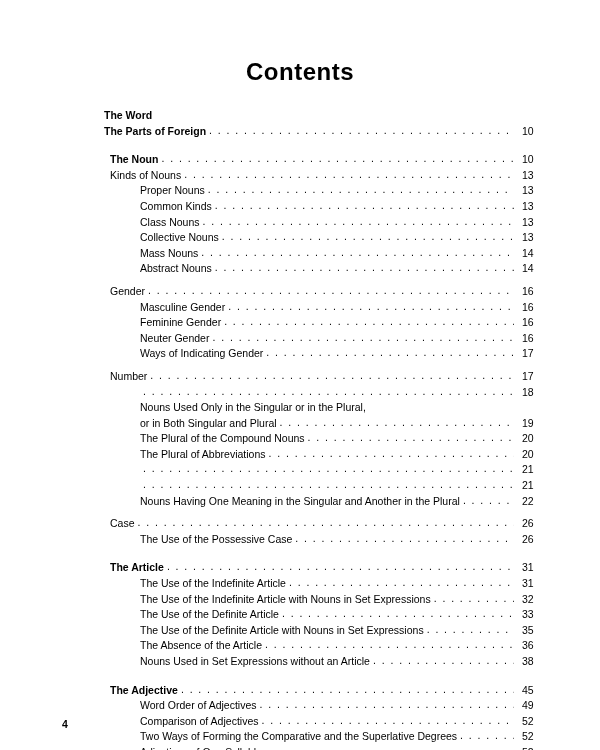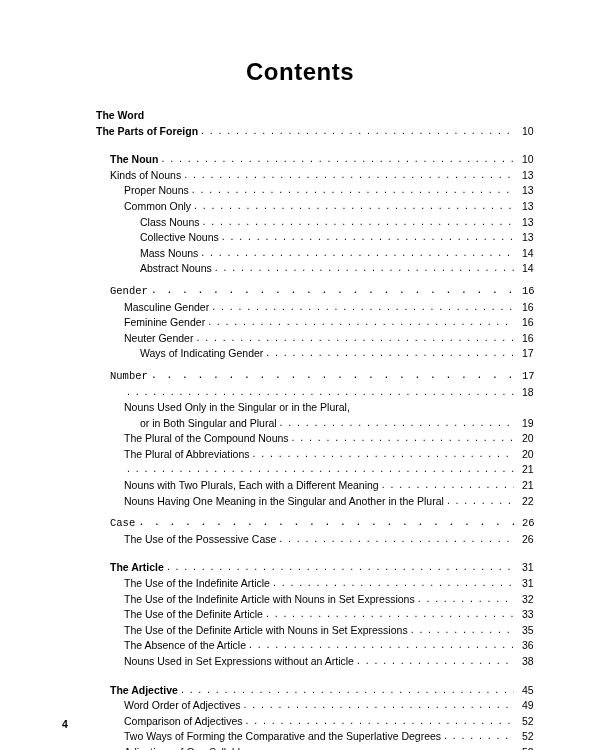--- a/index.html
+++ b/index.html
@@ -61,25 +61,25 @@
     flex: 0 0 26px;
     text-align: left;
     padding-left: 6px;
   }
   .entry.nodots .dots {
     visibility: hidden;
   }
   .bold .label {
     font-weight: bold;
   }
-  .lvl0 { margin-left: 0px; justify-content: center; }
+  .lvl0 { margin-left: 8px; justify-content: center; }
   .lvl1 { margin-left: 14px; }
-  .lvl2 { margin-left: 28px; }
+  .lvl2 { margin-left: 44px; }
   .lvl3 { margin-left: 44px; justify-content: flex-end; }
-  .gap-sm { margin-top: 7px; font-family: Liberation Mono, monospace; }
+  .gap-sm { margin-top: 7px; }
   .gap-md { margin-top: 13px; }
   .folio {
     position: absolute;
     left: 62px;
     top: 718px;
     font-size: 10.5px;
     font-weight: bold;
   }
 </style>
 </head>
@@ -109,21 +109,21 @@
         <span class="label">Kinds of Nouns</span>
         <span class="dots">. . . . . . . . . . . . . . . . . . . . . . . . . . . . . . . . . . . . . . . . . . . . . . . . . . . . . . . . . . . . . . . . . . . . . . . . . . . . . . . . . . . . . . . . . . . . . . . . . . . . . . . . . . . . . . . . . . . . . . . . </span>
         <span class="pagenum">13</span>
       </div>
       <div class="entry lvl2">
         <span class="label">Proper Nouns</span>
         <span class="dots">. . . . . . . . . . . . . . . . . . . . . . . . . . . . . . . . . . . . . . . . . . . . . . . . . . . . . . . . . . . . . . . . . . . . . . . . . . . . . . . . . . . . . . . . . . . . . . . . . . . . . . . . . . . . . . . . . . . . . . . . </span>
         <span class="pagenum">13</span>
       </div>
       <div class="entry lvl2">
-        <span class="label">Common Only</span>
+        <span class="label">Common Kinds</span>
         <span class="dots">. . . . . . . . . . . . . . . . . . . . . . . . . . . . . . . . . . . . . . . . . . . . . . . . . . . . . . . . . . . . . . . . . . . . . . . . . . . . . . . . . . . . . . . . . . . . . . . . . . . . . . . . . . . . . . . . . . . . . . . . </span>
         <span class="pagenum">13</span>
       </div>
       <div class="entry lvl3">
         <span class="label">Class Nouns</span>
         <span class="dots">. . . . . . . . . . . . . . . . . . . . . . . . . . . . . . . . . . . . . . . . . . . . . . . . . . . . . . . . . . . . . . . . . . . . . . . . . . . . . . . . . . . . . . . . . . . . . . . . . . . . . . . . . . . . . . . . . . . . . . . . </span>
         <span class="pagenum">13</span>
       </div>
       <div class="entry lvl3">
         <span class="label">Collective Nouns</span>
@@ -192,21 +192,20 @@
       <div class="entry lvl2">
         <span class="label">The Plural of Abbreviations</span>
         <span class="dots">. . . . . . . . . . . . . . . . . . . . . . . . . . . . . . . . . . . . . . . . . . . . . . . . . . . . . . . . . . . . . . . . . . . . . . . . . . . . . . . . . . . . . . . . . . . . . . . . . . . . . . . . . . . . . . . . . . . . . . . . </span>
         <span class="pagenum">20</span>
       </div>
       <div class="entry lvl2">
         <span class="dots">. . . . . . . . . . . . . . . . . . . . . . . . . . . . . . . . . . . . . . . . . . . . . . . . . . . . . . . . . . . . . . . . . . . . . . . . . . . . . . . . . . . . . . . . . . . . . . . . . . . . . . . . . . . . . . . . . . . . . . . . </span>
         <span class="pagenum">21</span>
       </div>
       <div class="entry lvl2">
-        <span class="label">Nouns with Two Plurals, Each with a Different Meaning</span>
         <span class="dots">. . . . . . . . . . . . . . . . . . . . . . . . . . . . . . . . . . . . . . . . . . . . . . . . . . . . . . . . . . . . . . . . . . . . . . . . . . . . . . . . . . . . . . . . . . . . . . . . . . . . . . . . . . . . . . . . . . . . . . . . </span>
         <span class="pagenum">21</span>
       </div>
       <div class="entry lvl2">
         <span class="label">Nouns Having One Meaning in the Singular and Another in the Plural</span>
         <span class="dots">. . . . . . . . . . . . . . . . . . . . . . . . . . . . . . . . . . . . . . . . . . . . . . . . . . . . . . . . . . . . . . . . . . . . . . . . . . . . . . . . . . . . . . . . . . . . . . . . . . . . . . . . . . . . . . . . . . . . . . . . </span>
         <span class="pagenum">22</span>
       </div>
       <div class="entry lvl1 gap-sm">
         <span class="label">Case</span>

